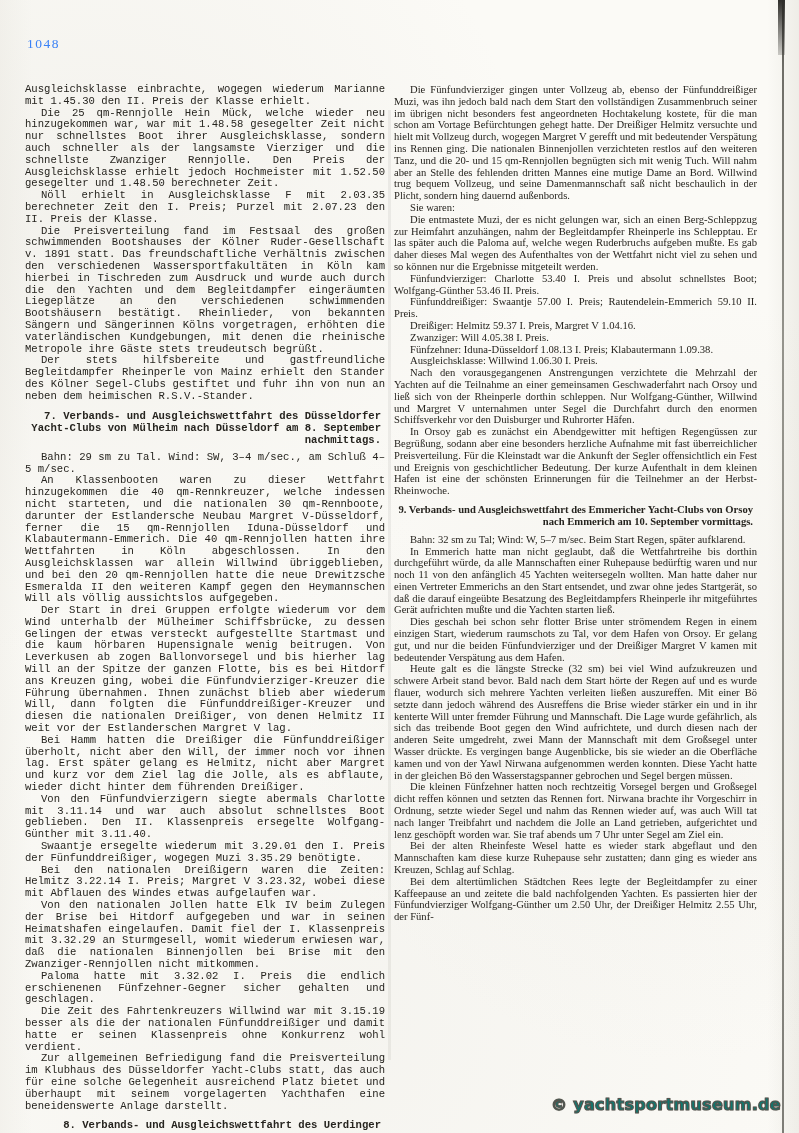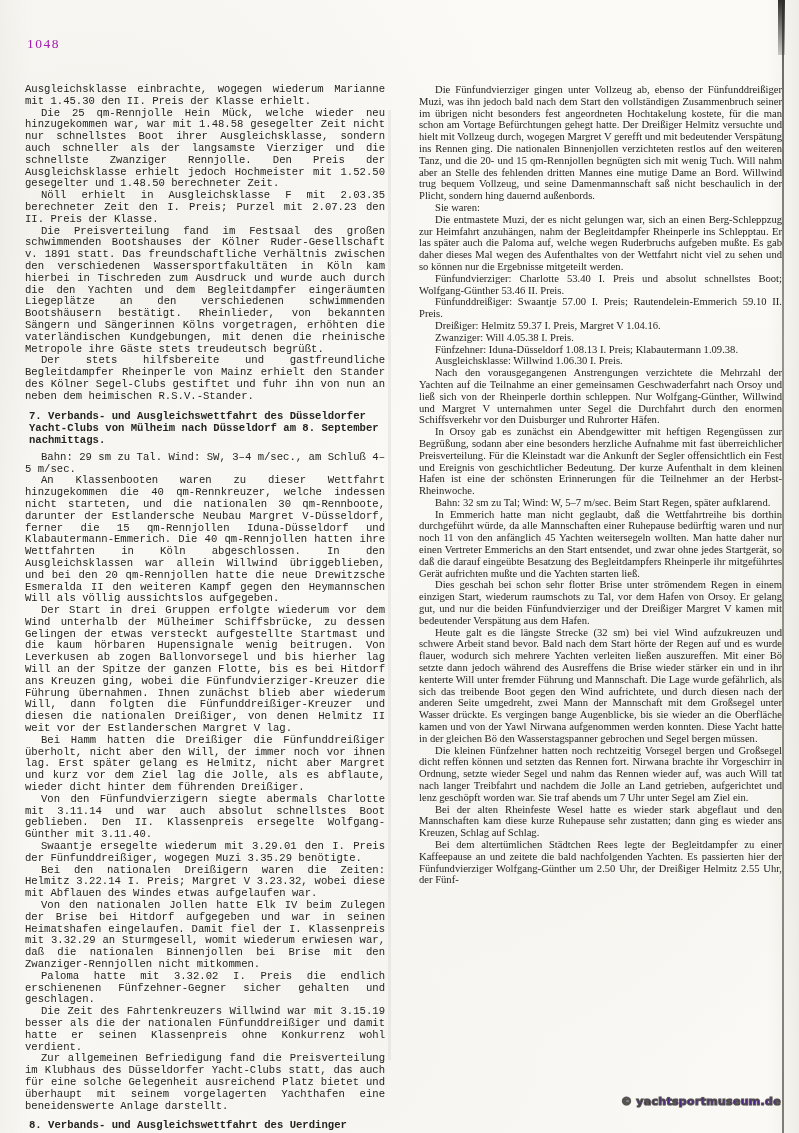--- a/index.html
+++ b/index.html
@@ -9,53 +9,53 @@
     background-image:
       radial-gradient(circle at 12% 20%, rgba(205,202,192,.18), transparent 38%),
       radial-gradient(circle at 85% 60%, rgba(208,205,196,.14), transparent 40%),
       radial-gradient(circle at 40% 90%, rgba(200,198,188,.12), transparent 45%),
       linear-gradient(90deg, rgba(225,223,214,.25) 0, transparent 4%, transparent 96%, rgba(215,213,204,.35) 100%);
     font-family:"Liberation Serif","DejaVu Serif",serif;
     color:#26241f;
   }
   .page-number{
     position:absolute;left:27px;top:36px;
-    font-size:13.5px;letter-spacing:1.5px;color:#a21caf;
+    font-size:13.5px;letter-spacing:1.5px;color:#3b82f6;
   }
   .col{
     position:absolute;top:84px;
     font-size:10.6px;line-height:11.8px;
     text-align:justify;
     -webkit-hyphens:auto;hyphens:auto;
   }
   #left-col{left:25px;width:360px;font-family:Liberation Mono, monospace;}
-  #right-col{left:394px;width:363px;margin-left:25px;}
+  #right-col{left:394px;width:363px;}
   .col p{margin:0;text-indent:16px;}
   .col p.continuation{text-indent:0;}
   .col p.heading{
-    font-weight:700;text-indent:0;text-align:left;
+    font-weight:700;text-indent:0;text-align:right;
     margin:7px 0 5px;padding:0 4px;line-height:12.4px;
   }
   .gutter-shadow{
     position:absolute;left:388px;top:110px;width:3px;height:950px;
     background:rgba(120,118,108,.10);
   }
   .edge-line{
     position:absolute;left:782px;top:0;width:2px;height:1133px;
     background:linear-gradient(#3c3b37, #6e6d67 6%, #94938c 30%, #8d8c85 70%, #7d7c76);
   }
   .edge-top{
     position:absolute;left:778px;top:0;width:7px;height:55px;
     background:linear-gradient(#2f2e2b, rgba(70,69,64,.25));
   }
   .watermark{
     position:absolute;right:18px;top:1095px;
     font-family:"DejaVu Sans","Liberation Sans",sans-serif;
-    font-weight:700;font-size:11px;letter-spacing:.3px;
-    color:#4c1d95;
+    font-weight:700;font-size:16px;letter-spacing:.3px;
+    color:#0f766e;
     -webkit-text-stroke:1.1px #56544e;
     text-shadow:0 0 1px #6b6963, 0 0 1px #6b6963;
     white-space:nowrap;
   }
 </style>
 </head>
 <body>
 
 <div class="page-number">1048</div>
 
@@ -86,20 +86,21 @@
     <p class="paragraph">Sie waren:</p>
     <p class="paragraph">Die entmastete Muzi, der es nicht gelungen war, sich an einen Berg-Schleppzug zur Heimfahrt anzuhängen, nahm der Begleitdampfer Rheinperle ins Schlepptau. Er las später auch die Paloma auf, welche wegen Ruderbruchs aufgeben mußte. Es gab daher dieses Mal wegen des Aufenthaltes von der Wettfahrt nicht viel zu sehen und so können nur die Ergebnisse mitgeteilt werden.</p>
     <p class="paragraph">Fünfundvierziger: Charlotte 53.40 I. Preis und absolut schnellstes Boot; Wolfgang-Günther 53.46 II. Preis.</p>
     <p class="paragraph">Fünfunddreißiger: Swaantje 57.00 I. Preis; Rautendelein-Emmerich 59.10 II. Preis.</p>
     <p class="paragraph">Dreißiger: Helmitz 59.37 I. Preis, Margret V 1.04.16.</p>
     <p class="paragraph">Zwanziger: Will 4.05.38 I. Preis.</p>
     <p class="paragraph">Fünfzehner: Iduna-Düsseldorf 1.08.13 I. Preis; Klabautermann 1.09.38.</p>
     <p class="paragraph">Ausgleichsklasse: Willwind 1.06.30 I. Preis.</p>
     <p class="paragraph">Nach den vorausgegangenen Anstrengungen verzichtete die Mehrzahl der Yachten auf die Teilnahme an einer gemeinsamen Geschwaderfahrt nach Orsoy und ließ sich von der Rheinperle dorthin schleppen. Nur Wolfgang-Günther, Willwind und Margret V unternahmen unter Segel die Durchfahrt durch den enormen Schiffsverkehr vor den Duisburger und Ruhrorter Häfen.</p>
     <p class="paragraph">In Orsoy gab es zunächst ein Abendgewitter mit heftigen Regengüssen zur Begrüßung, sodann aber eine besonders herzliche Aufnahme mit fast überreichlicher Preisverteilung. Für die Kleinstadt war die Ankunft der Segler offensichtlich ein Fest und Ereignis von geschichtlicher Bedeutung. Der kurze Aufenthalt in dem kleinen Hafen ist eine der schönsten Erinnerungen für die Teilnehmer an der Herbst-Rheinwoche.</p>
+    <p class="heading">9. Verbands- und Ausgleichswettfahrt des Emmericher Yacht-Clubs von Orsoy nach Emmerich am 10. September vormittags.</p>
     <p class="paragraph">Bahn: 32 sm zu Tal; Wind: W, 5–7 m/sec. Beim Start Regen, später aufklarend.</p>
     <p class="paragraph">In Emmerich hatte man nicht geglaubt, daß die Wettfahrtreihe bis dorthin durchgeführt würde, da alle Mannschaften einer Ruhepause bedürftig waren und nur noch 11 von den anfänglich 45 Yachten weitersegeln wollten. Man hatte daher nur einen Vertreter Emmerichs an den Start entsendet, und zwar ohne jedes Startgerät, so daß die darauf eingeübte Besatzung des Begleitdampfers Rheinperle ihr mitgeführtes Gerät aufrichten mußte und die Yachten starten ließ.</p>
     <p class="paragraph">Dies geschah bei schon sehr flotter Brise unter strömendem Regen in einem einzigen Start, wiederum raumschots zu Tal, vor dem Hafen von Orsoy. Er gelang gut, und nur die beiden Fünfundvierziger und der Dreißiger Margret V kamen mit bedeutender Verspätung aus dem Hafen.</p>
     <p class="paragraph">Heute galt es die längste Strecke (32 sm) bei viel Wind aufzukreuzen und schwere Arbeit stand bevor. Bald nach dem Start hörte der Regen auf und es wurde flauer, wodurch sich mehrere Yachten verleiten ließen auszureffen. Mit einer Bö setzte dann jedoch während des Ausreffens die Brise wieder stärker ein und in ihr kenterte Will unter fremder Führung und Mannschaft. Die Lage wurde gefährlich, als sich das treibende Boot gegen den Wind aufrichtete, und durch diesen nach der anderen Seite umgedreht, zwei Mann der Mannschaft mit dem Großsegel unter Wasser drückte. Es vergingen bange Augenblicke, bis sie wieder an die Oberfläche kamen und von der Yawl Nirwana aufgenommen werden konnten. Diese Yacht hatte in der gleichen Bö den Wasserstagspanner gebrochen und Segel bergen müssen.</p>
     <p class="paragraph">Die kleinen Fünfzehner hatten noch rechtzeitig Vorsegel bergen und Großsegel dicht reffen können und setzten das Rennen fort. Nirwana brachte ihr Vorgeschirr in Ordnung, setzte wieder Segel und nahm das Rennen wieder auf, was auch Will tat nach langer Treibfahrt und nachdem die Jolle an Land getrieben, aufgerichtet und lenz geschöpft worden war. Sie traf abends um 7 Uhr unter Segel am Ziel ein.</p>
     <p class="paragraph">Bei der alten Rheinfeste Wesel hatte es wieder stark abgeflaut und den Mannschaften kam diese kurze Ruhepause sehr zustatten; dann ging es wieder ans Kreuzen, Schlag auf Schlag.</p>
     <p class="paragraph">Bei dem altertümlichen Städtchen Rees legte der Begleitdampfer zu einer Kaffeepause an und zeitete die bald nachfolgenden Yachten. Es passierten hier der Fünfundvierziger Wolfgang-Günther um 2.50 Uhr, der Dreißiger Helmitz 2.55 Uhr, der Fünf-</p>
   </div>
 
 <div class="gutter-shadow"></div>

